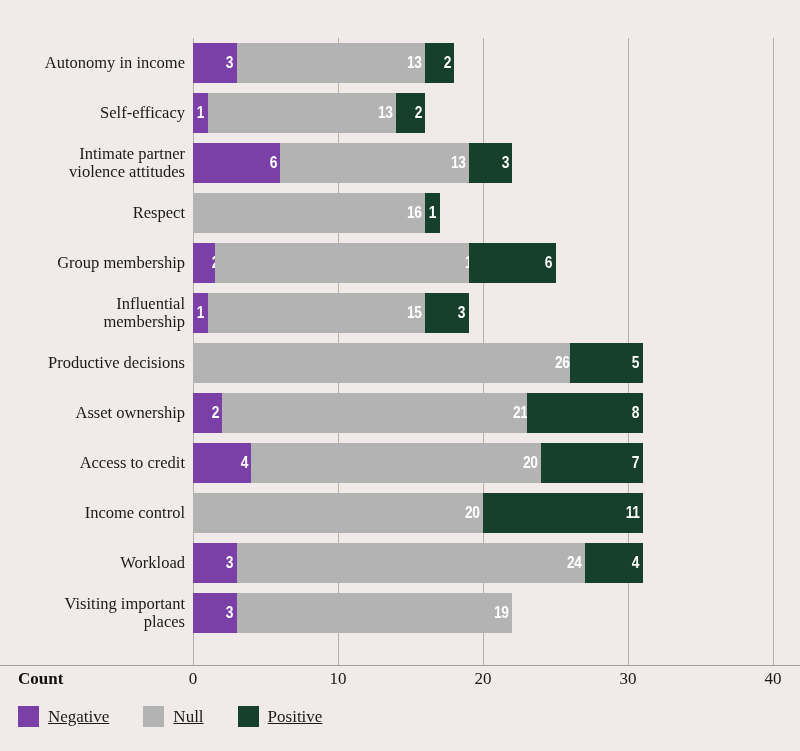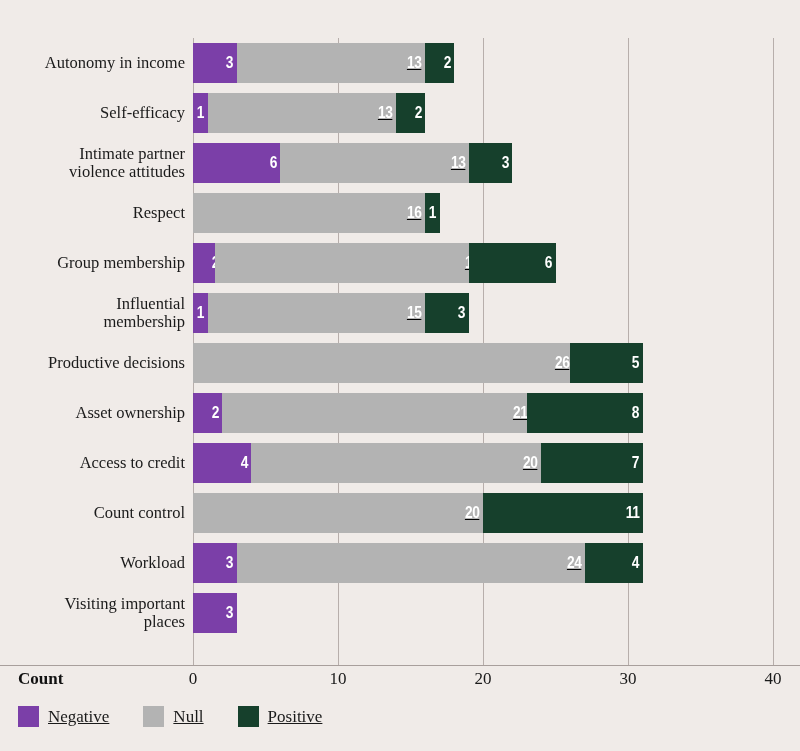--- a/index.html
+++ b/index.html
@@ -98,21 +98,21 @@
     font-family: "Liberation Sans", sans-serif;
     font-weight: bold;
     font-size: 16px;
     letter-spacing: -0.5px;
     padding-right: 4px;
     transform: scaleX(0.86);
     transform-origin: right center;
     white-space: nowrap;
   }
   .seg-neg { background: #7b3fa8; }
-  .seg-nul { background: #b3b3b3; text-decoration: underline; }
+  .seg-nul { background: #b3b3b3; }
   .seg-pos { background: #16402c; }
 
   
   .xaxis {
     position: absolute;
     left: 0;
     top: 666px;
     width: 800px;
     height: 32px;
   }
@@ -328,21 +328,21 @@
               <span class="seg-label">20</span>
             </div>
             <div class="seg seg-pos" style="left: 348px; width: 101.5px;">
               <span class="seg-label">7</span>
             </div>
           </div>
         </div>
         <div class="row" style="top: 493px;">
           <div class="row-label">
             <div>
-              <span>Count control</span>
+              <span>Income control</span>
             </div>
           </div>
           <div class="bar-track" style="width: 449.5px;">
             <div class="seg seg-nul" style="left: 0px; width: 290px;">
               <span class="seg-label">20</span>
             </div>
             <div class="seg seg-pos" style="left: 290px; width: 159.5px;">
               <span class="seg-label">11</span>
             </div>
           </div>
@@ -368,20 +368,23 @@
         <div class="row" style="top: 593px;">
           <div class="row-label">
             <div>
               <span>Visiting important</span>
               <span>places</span>
             </div>
           </div>
           <div class="bar-track" style="width: 319px;">
             <div class="seg seg-neg" style="left: 0px; width: 43.5px;">
               <span class="seg-label">3</span>
+            </div>
+            <div class="seg seg-nul" style="left: 43.5px; width: 275.5px;">
+              <span class="seg-label">19</span>
             </div>
           </div>
         </div>
       </div>
     <div class="axis-line-bottom"></div>
   </div>
 
   <div class="xaxis" id="xaxis">
     <div class="axis-title">Count</div>
   <div class="xtick" style="left: 193px;">0</div>

